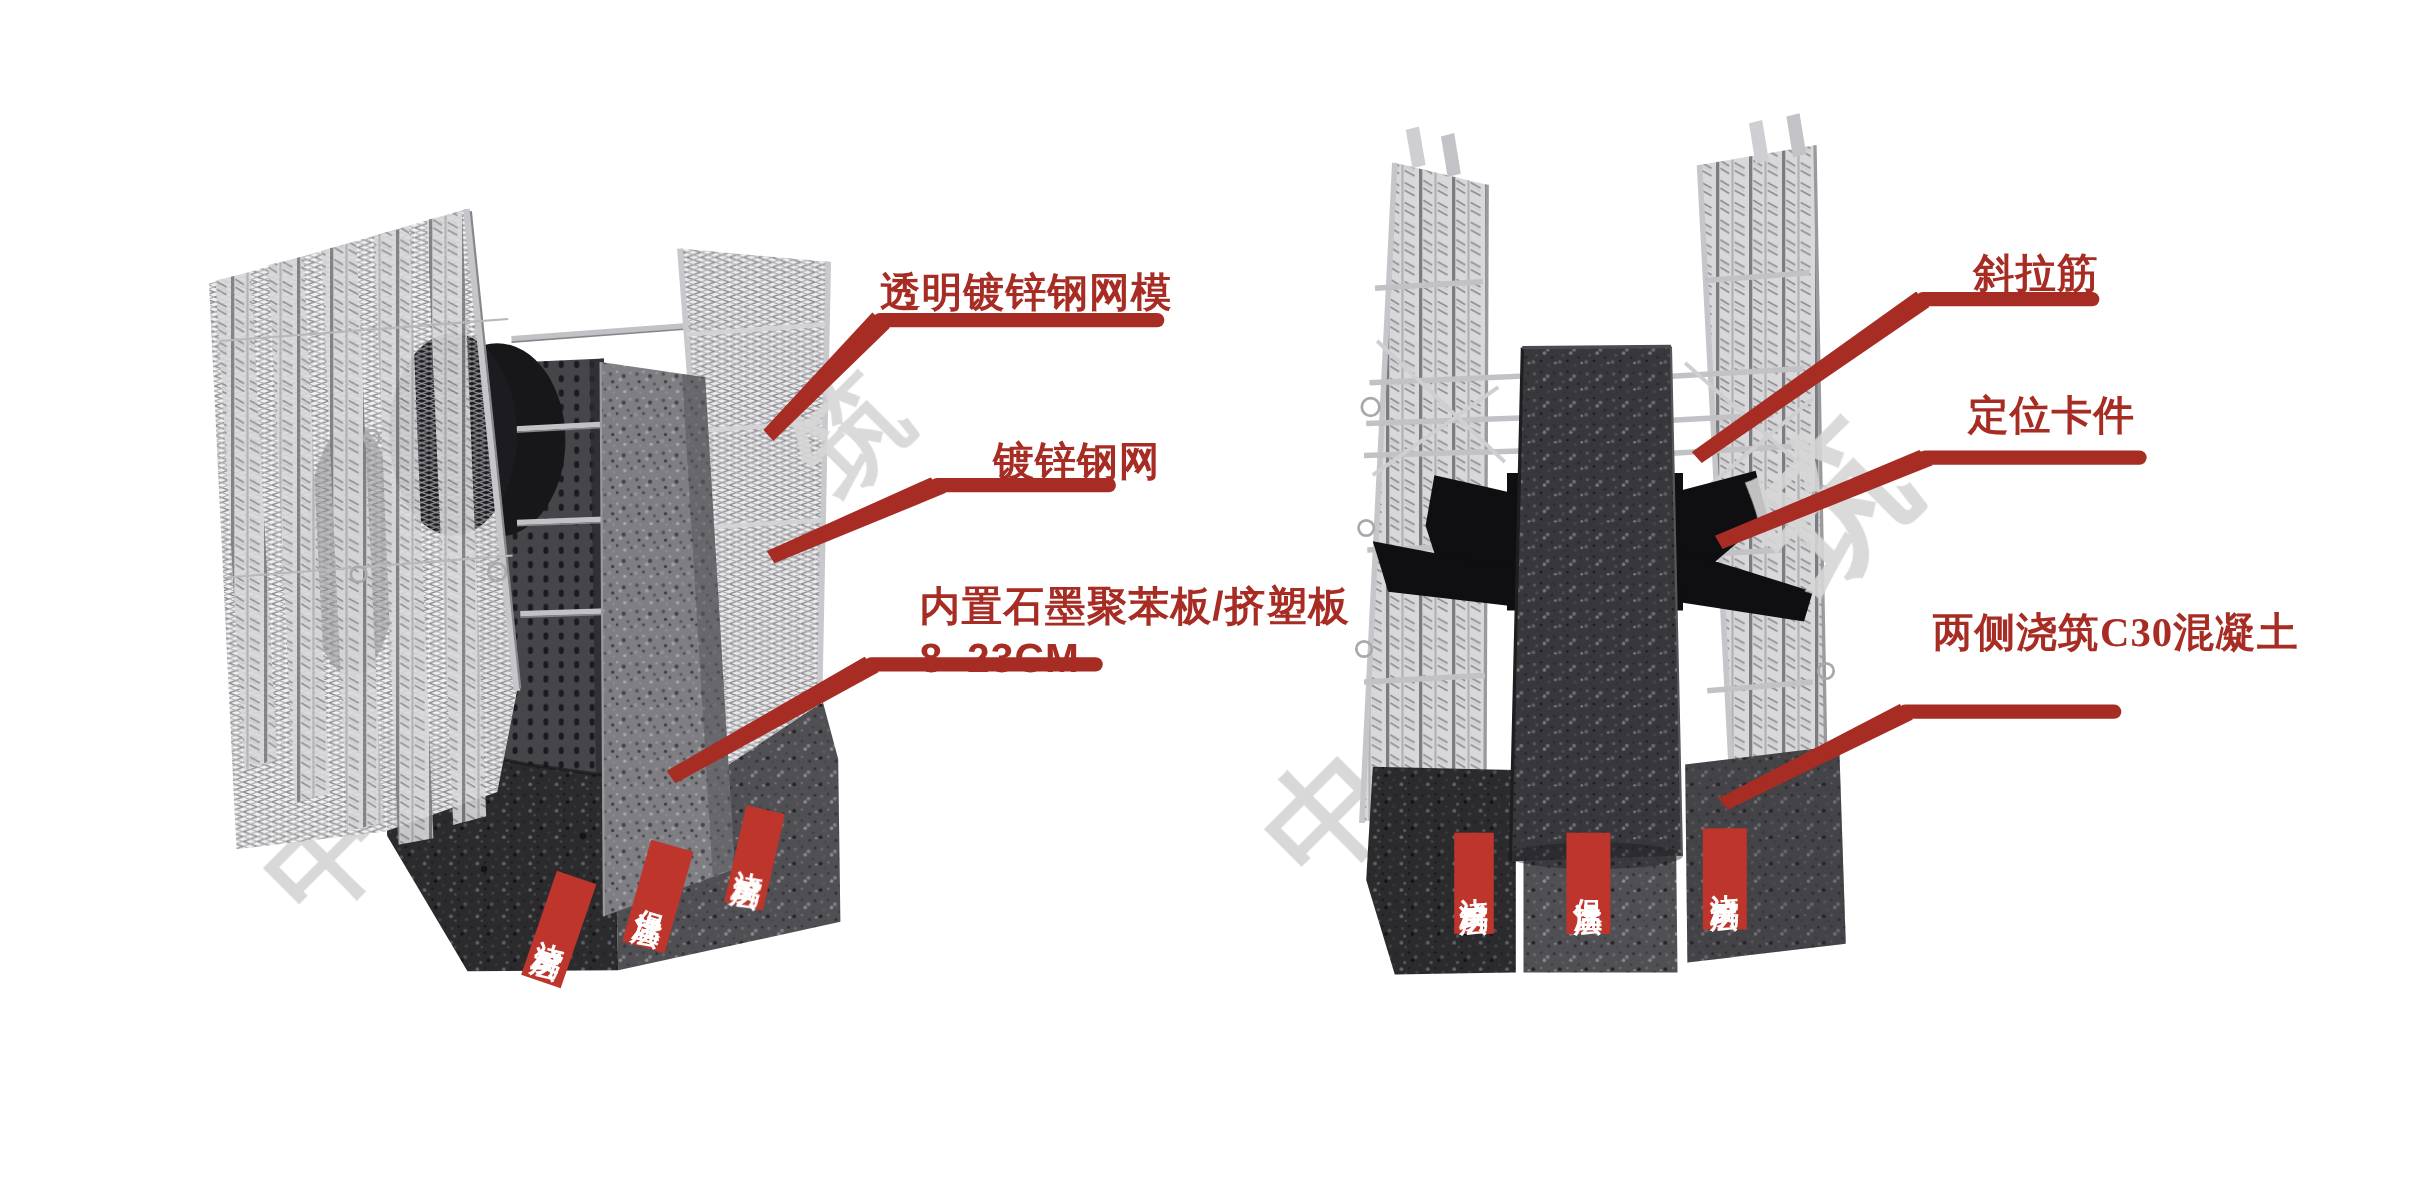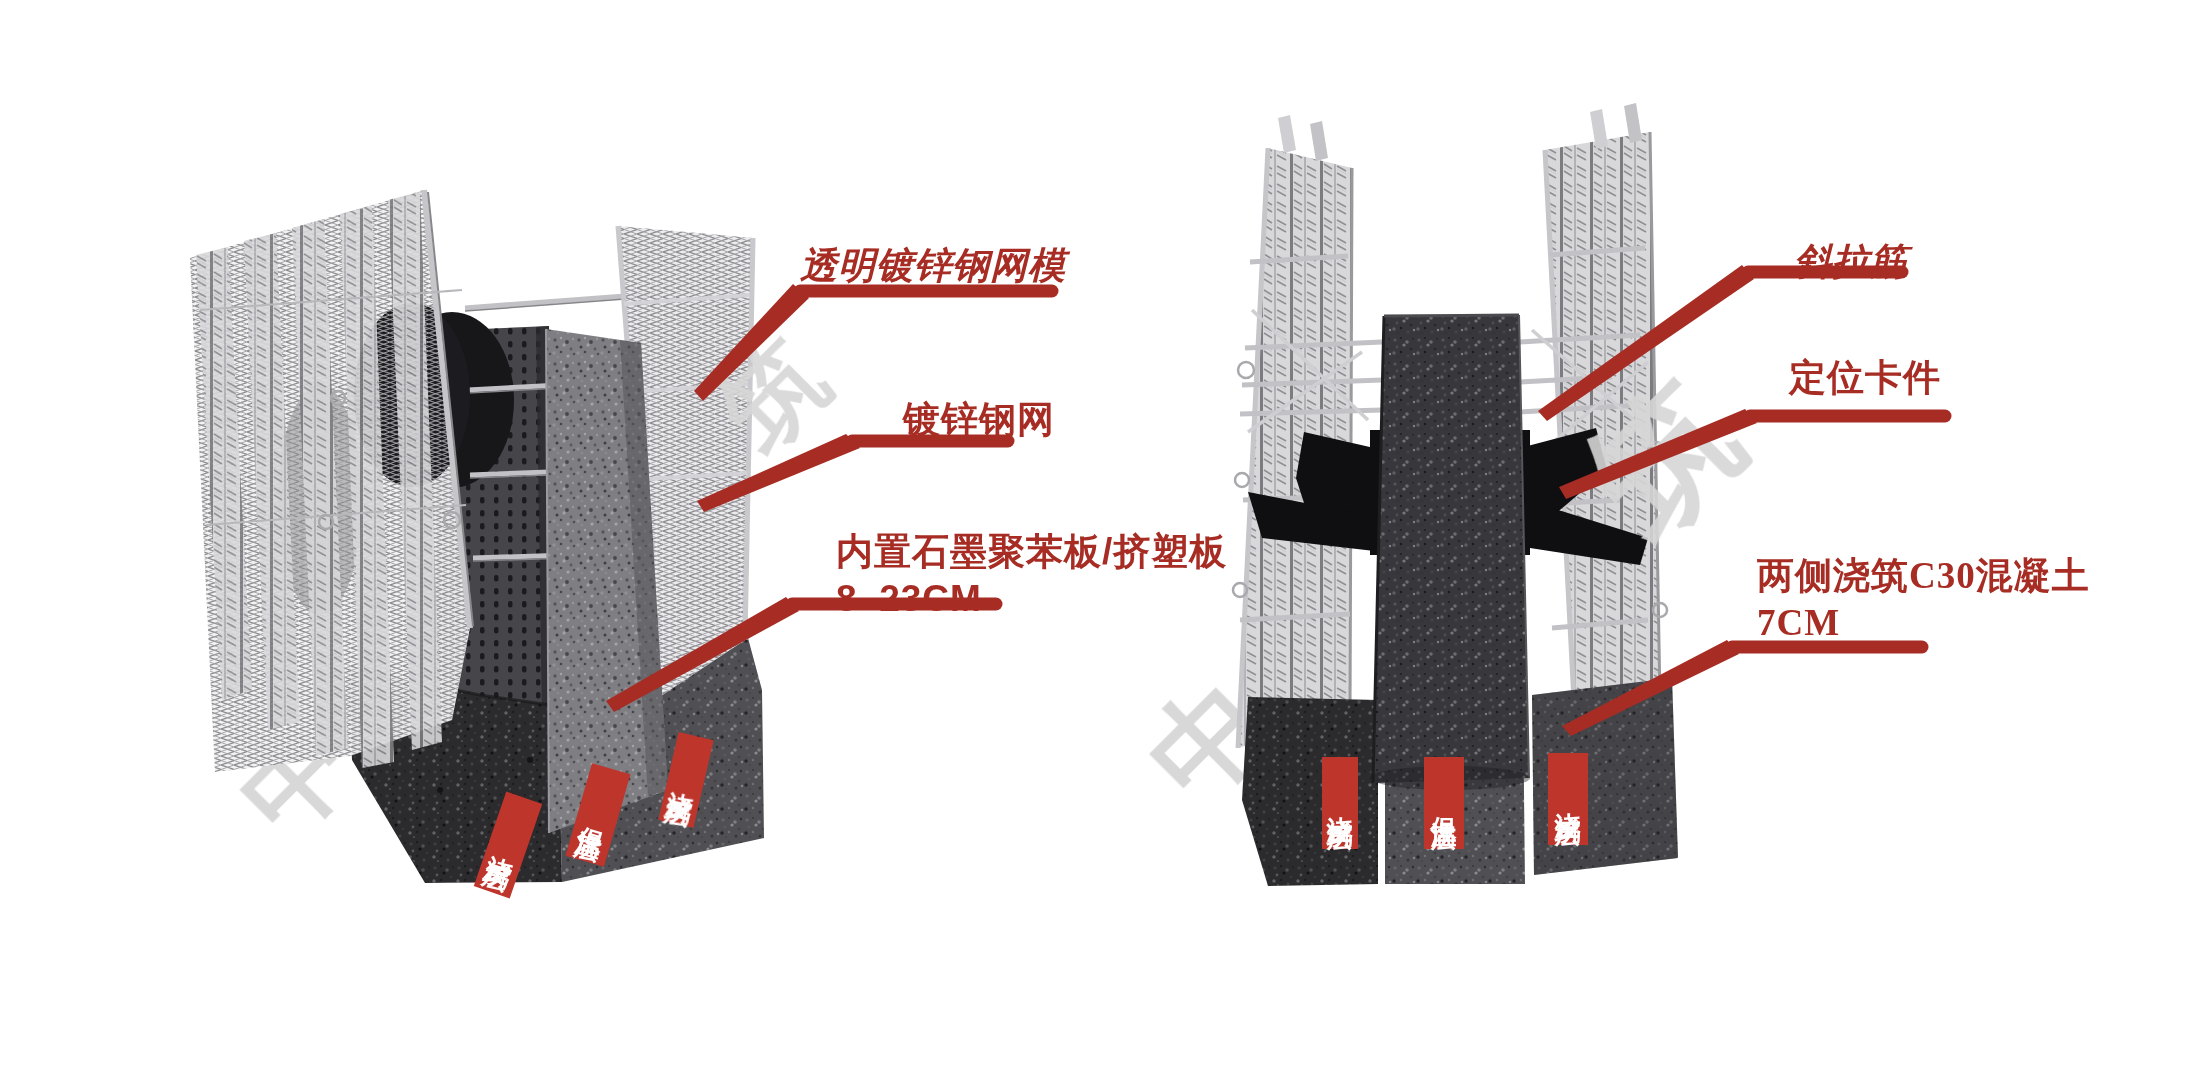--- a/index.html
+++ b/index.html
@@ -308,27 +308,26 @@
   <div class="tag" style="left:1322px;top:757px;width:36px;height:92px;">
     <span>浇筑层</span>
   </div>
   <div class="tag" style="left:1424px;top:757px;width:40px;height:92px;">
     <span>保温层</span>
   </div>
   <div class="tag" style="left:1548px;top:753px;width:40px;height:92px;">
     <span>浇筑层</span>
   </div>
 
-  <div class="callout-label" style="left:800px;top:242px;font-style:italic;">透明镀锌钢网模</div>
+  <div class="callout-label" style="left:800px;top:242px;">透明镀锌钢网模</div>
   <div class="callout-label" style="left:903px;top:396px;">镀锌钢网</div>
   <div class="callout-label" style="left:836px;top:528px;">
     <div>内置石墨聚苯板/挤塑板</div>
     <div>8–23CM</div>
   </div>
 
-  <div class="callout-label" style="left:1794px;top:238px;font-style:italic;">斜拉筋</div>
+  <div class="callout-label" style="left:1794px;top:225px;">斜拉筋</div>
   <div class="callout-label" style="left:1789px;top:354px;">定位卡件</div>
   <div class="callout-label" style="left:1757px;top:552px;font-family:Liberation Serif, serif;">
     <div>两侧浇筑C30混凝土</div>
-    <div>7CM</div>
   </div>
 
 </div>
 
 </body></html>

